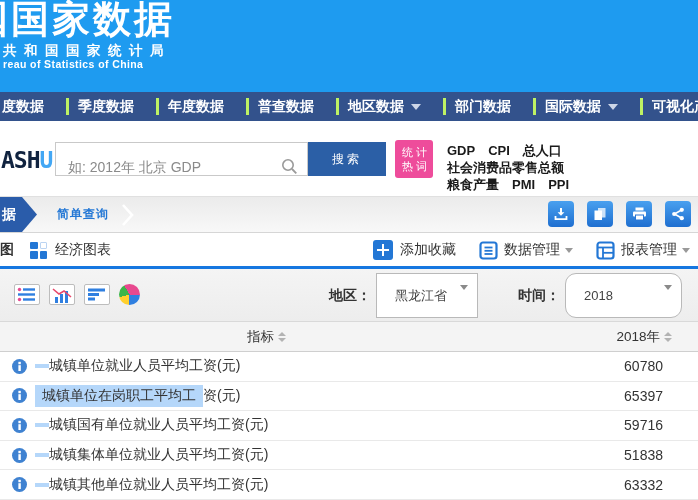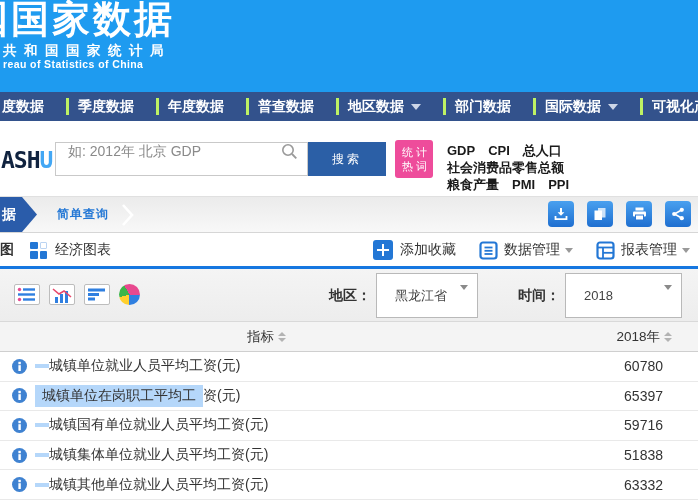--- a/index.html
+++ b/index.html
@@ -16,21 +16,21 @@
   .topnav{position:absolute;top:92px;left:0;right:0;height:29px;background:#33528C;display:flex;align-items:center;color:#fff;font-size:14px;font-weight:600;white-space:nowrap;gap:13px;}
   .nav-item{padding:0 9px;height:17px;display:flex;align-items:center;cursor:pointer;}
   .nav-item:first-child{padding-left:2px;}
   .nav-item + .nav-item{border-left:3px solid #bef264;}
   .ncaret{width:0;height:0;border-left:5px solid transparent;border-right:5px solid transparent;border-top:6px solid #CDD6E8;margin-left:7px;}
 
   
   .slogo{position:absolute;left:1px;top:147px;font-family:"DejaVu Sans Mono","Liberation Mono",monospace;font-weight:bold;font-size:23px;letter-spacing:-1px;}
   .slogo-dark{color:#10233F;}
   .slogo-light{color:#43A7F4;}
-  .sinput{position:absolute;left:55px;top:142px;width:253px;height:34px;border:1px solid #C9C9C9;background:#fff;display:flex;align-items:flex-start;}
+  .sinput{position:absolute;left:55px;top:142px;width:253px;height:34px;border:1px solid #C9C9C9;background:#fff;display:flex;align-items:flex-end;}
   .sinput input{flex:1;border:none;outline:none;font-size:14px;color:#777;padding-left:12px;background:transparent;font-family:inherit;}
   .sinput input::placeholder{color:#8a8a8a;opacity:1;}
   .sinput svg{margin-right:9px;flex:none;}
   .sbtn{position:absolute;left:308px;top:142px;width:78px;height:34px;background:#2B5FA6;color:#fff;border:none;font-size:12px;letter-spacing:3px;cursor:pointer;font-family:Liberation Serif, serif;}
   .badge{position:absolute;left:395px;top:140px;width:38px;height:38px;background:#EE4C9B;border-radius:3px;color:#fff;font-size:11px;display:flex;flex-direction:column;align-items:center;justify-content:center;line-height:14px;letter-spacing:3px;padding-left:4px;}
   .hotwords{position:absolute;left:447px;top:142px;width:250px;font-size:13px;font-weight:bold;color:#1a1a1a;line-height:17px;}
   .hw{margin-right:13px;display:inline-block;}
 
   
   .tabstrip{position:absolute;top:196px;left:0;right:0;height:37px;background:linear-gradient(#EBEBEB,#F8F8F8);border-top:1px solid #E0E0E0;border-bottom:1px solid #D6D6D6;}
@@ -61,21 +61,21 @@
   
   .filterbar{position:absolute;top:269px;left:0;right:0;height:53px;background:linear-gradient(#F4F4F4,#EDEDED);border-bottom:1px solid #D9D9D9;}
   .viewicons{position:absolute;left:14px;top:15px;display:flex;gap:9px;align-items:center;}
   .vicon{width:26px;height:21px;background:#fff;border:1px solid #BDBDBD;border-radius:2px;display:flex;align-items:center;justify-content:center;cursor:pointer;}
   .pie{width:21px;height:21px;border-radius:50%;background:conic-gradient(from -30deg,#E8498F 0 120deg,#2F7FE0 120deg 210deg,#FFD02E 210deg 285deg,#3BB54A 285deg 360deg);cursor:pointer;}
   .filters{position:absolute;right:16px;top:0;height:53px;display:flex;align-items:center;font-size:14px;color:#333;}
   .flabel{font-weight:bold;margin-right:5px;}
   .sel{height:45px;background:#fff;border:1px solid #B9B9B9;display:flex;align-items:center;padding-left:18px;position:relative;font-size:13px;color:#444;cursor:pointer;}
   .sel .caret{position:absolute;right:9px;top:11px;border-top-color:#8a8a8a;margin:0;}
   .sel-region{width:102px;margin-right:40px;}
-  .sel-time{width:117px;}
+  .sel-time{width:117px;border-radius:11px;}
 
   
   .thead{position:absolute;top:322px;left:0;right:0;height:30px;background:#F4F4F4;border-bottom:1px solid #CFCFCF;display:flex;align-items:center;font-size:13.5px;color:#333;}
   .th-ind{flex:1;display:flex;justify-content:center;align-items:center;}
   .th-year{width:165px;display:flex;justify-content:flex-end;align-items:center;padding-right:26px;}
   .sort{display:inline-flex;flex-direction:column;gap:2px;margin-left:4px;cursor:pointer;}
   .sort i{width:0;height:0;border-left:4px solid transparent;border-right:4px solid transparent;}
   .sort .up{border-bottom:4px solid #B3B3B3;}
   .sort .dn{border-top:4px solid #B3B3B3;}
   .tbody{position:absolute;top:352px;left:0;right:0;}

